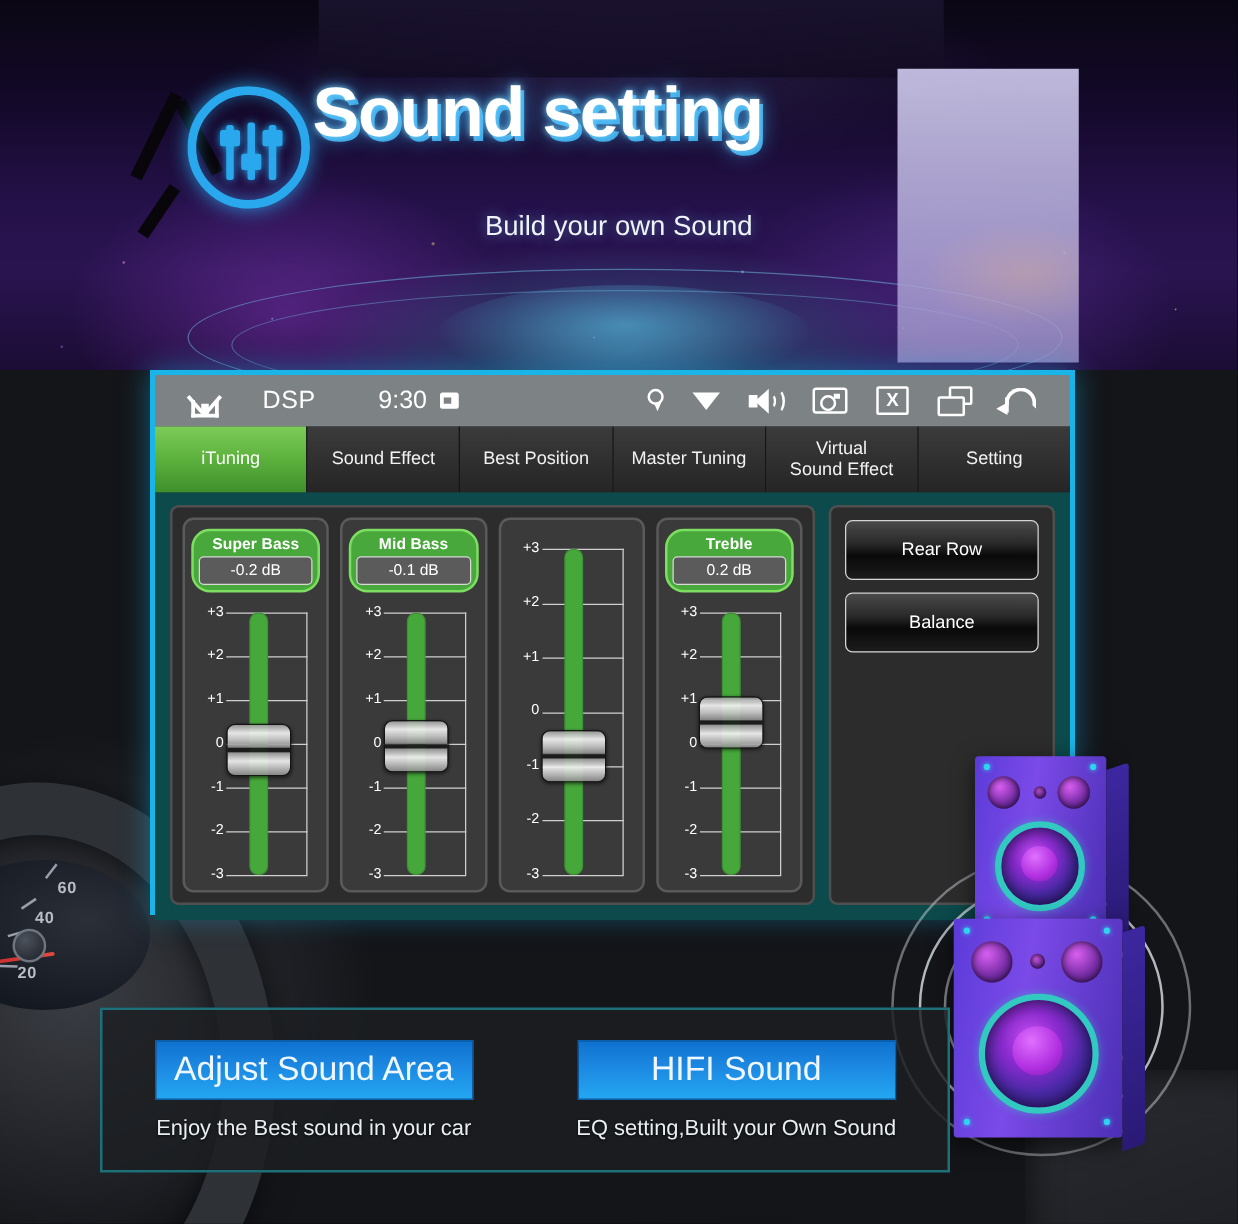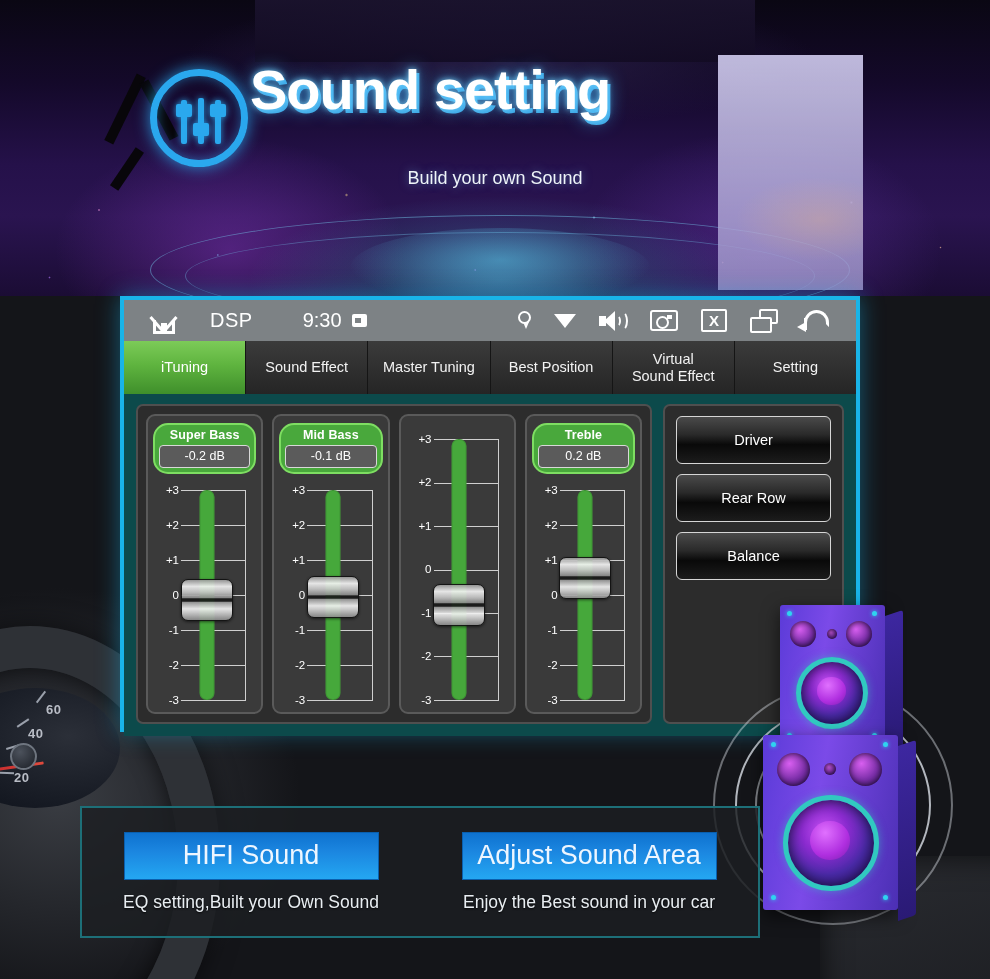--- a/index.html
+++ b/index.html
@@ -151,21 +151,21 @@
     font-family:"Liberation Sans", sans-serif;
     letter-spacing:-1px; line-height:1;
     text-shadow:
       0 0 6px rgba(120,215,255,.95),
       0 0 18px rgba(60,180,255,.85),
       3px 4px 0 rgba(70,185,245,.9);
     white-space:nowrap;
   }
   .subtitle{
     position:absolute; left:0; top:168px; width:990px; text-align:center;
-    font-size:18px; color:#eef4f8; font-weight:400;
+    font-size:22px; color:#eef4f8; font-weight:400;
     font-family:"Liberation Sans", sans-serif;
     text-shadow:0 0 10px rgba(120,200,255,.5);
   }
 
   
   .device{
     position:absolute; left:120px; top:296px; width:740px; height:436px;
     border:4px solid #19b4e8;
     background:#0c4a4b;
     box-shadow:0 0 22px rgba(25,180,232,.45);
@@ -487,22 +487,22 @@
         <i class="bk-arc"></i>
           <i class="bk-stem"></i>
           <i class="bk-tip"></i>
       </span>
     </div>
   </div>
 
   <div class="tabbar">
     <div class="tab active">iTuning</div>
     <div class="tab">Sound Effect</div>
+    <div class="tab">Best Position</div>
     <div class="tab">Master Tuning</div>
-    <div class="tab">Best Position</div>
     <div class="tab" style="white-space:pre-line">Virtual
 Sound Effect</div>
     <div class="tab">Setting</div>
   </div>
 
   <div class="screen-body">
 
     <div class="eq-wrap">
 
       <div class="eq-band">
@@ -665,21 +665,20 @@
               </div>
           </div>
           <div class="track"></div>
           <div class="thumb" style="top: calc(39.95% + 4px);"></div>
         </div>
       </div>
 
     </div>
 
     <div class="side-panel">
-      <div class="side-btn">Driver</div>
       <div class="side-btn">Rear Row</div>
       <div class="side-btn">Balance</div>
       <div class="side-spacer"></div>
     </div>
 
   </div>
 </div>
 
 <div class="speakers">
   <div class="ring ring3"></div>
@@ -706,20 +705,20 @@
     <div class="wf" style="left:20px;  top:60px; width:96px; height:96px;"></div>
     <div class="dot" style="left:8px;   top:7px;"></div>
     <div class="dot" style="left:120px; top:7px;"></div>
     <div class="dot" style="left:8px;   top:160px;"></div>
     <div class="dot" style="left:120px; top:160px;"></div>
   </div>
 </div>
 
 <div class="footer">
   <div class="fcol">
+    <div class="fbtn">Adjust Sound Area</div>
+    <div class="fsub">Enjoy the Best sound in your car</div>
+  </div>
+  <div class="fcol">
     <div class="fbtn">HIFI Sound</div>
     <div class="fsub">EQ setting,Built your Own Sound</div>
   </div>
-  <div class="fcol">
-    <div class="fbtn">Adjust Sound Area</div>
-    <div class="fsub">Enjoy the Best sound in your car</div>
-  </div>
 </div>
 
 </body></html>

